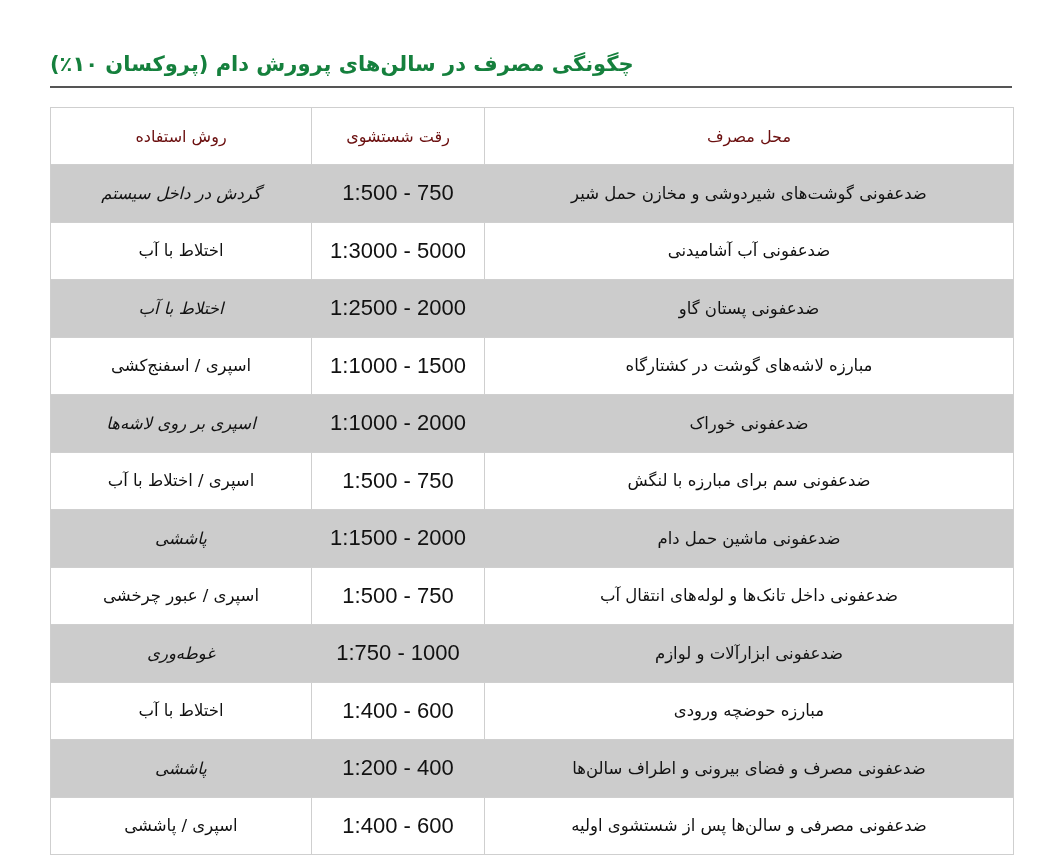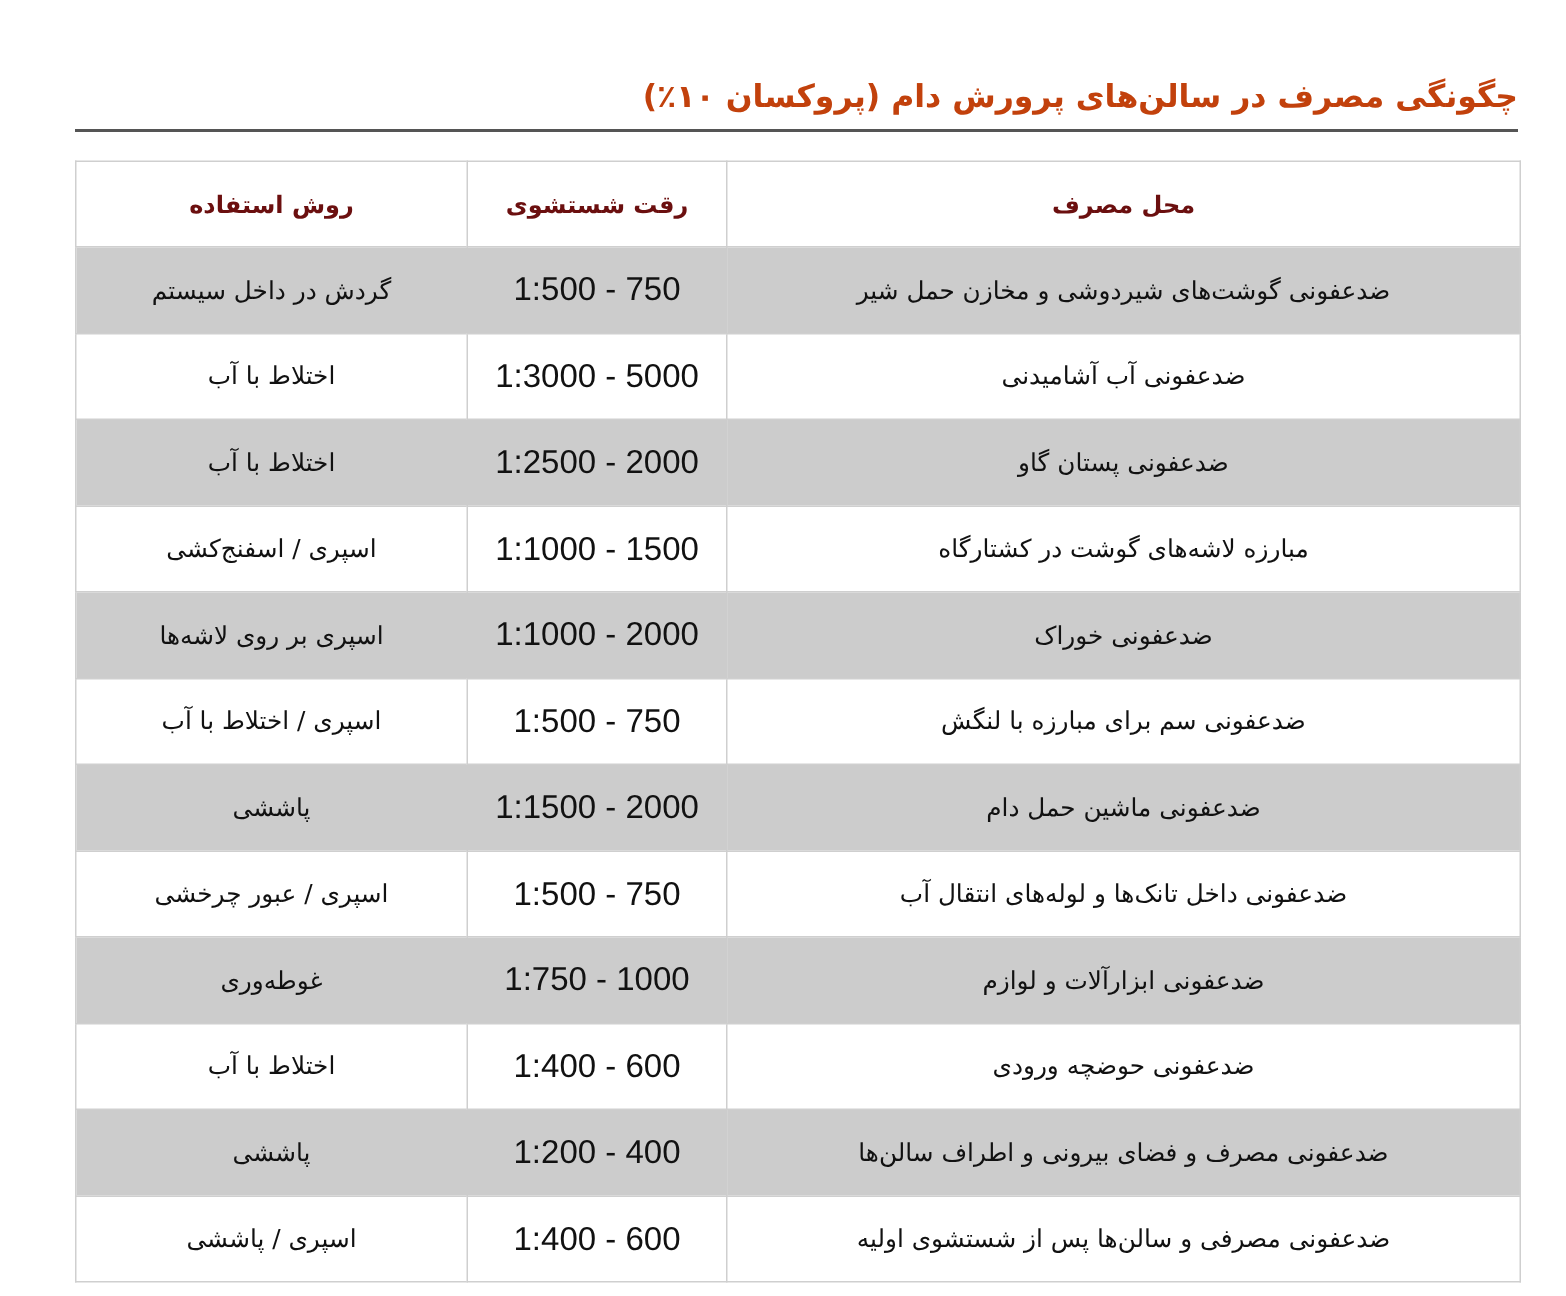--- a/index.html
+++ b/index.html
@@ -14,25 +14,25 @@
     .page {
       position: relative;
       width: 1044px;
       height: 864px;
     }
     .title {
       position: absolute;
       top: 46px;
       right: 32px;
       left: 50px;
-      text-align: right;
+      text-align: left;
       direction: rtl;
       font-size: 21px;
       font-weight: bold;
-      color: #c2410c;
+      color: #15803d;
       line-height: 36px;
       margin: 0;
       white-space: nowrap;
     }
     .title-rule {
       position: absolute;
       top: 86px;
       left: 50px;
       width: 962px;
       height: 0;
@@ -51,41 +51,41 @@
     table.usage td {
       border: 1px solid #cfcfcf;
       text-align: center;
       vertical-align: middle;
       padding: 0 8px;
       white-space: nowrap;
     }
     table.usage th {
       height: 56px;
       font-size: 16px;
-      font-weight: bold;
+      font-weight: normal;
       color: #6b0f0f;
       background: #ffffff;
     }
     table.usage td {
       height: 56.5px;
       font-size: 16.5px;
       color: #111111;
     }
     table.usage td.num {
       font-family: "Liberation Sans", sans-serif;
       font-size: 22px;
       direction: ltr;
     }
     table.usage tr.shaded td {
       background: #cccccc;
       border-left-color: #cccccc;
       border-right-color: #cccccc;
     }
     table.usage tr.shaded td:first-child { border-right-color: #cfcfcf; }
-    table.usage tr.shaded td:last-child { border-left-color: #cfcfcf; }
+    table.usage tr.shaded td:last-child { border-left-color: #cfcfcf; font-style: italic; }
     col.c-place { width: 529px; }
     col.c-dose { width: 173px; }
     col.c-method { width: 261px; }
   </style>
 </head>
 <body>
 
 <div class="page">
   <h1 class="title">چگونگی مصرف در سالن‌های پرورش دام (پروکسان ۱۰٪)</h1>
   <div class="title-rule"></div>
@@ -143,21 +143,21 @@
         <td>ضدعفونی داخل تانک‌ها و لوله‌های انتقال آب</td>
         <td class="num">1:500 - 750</td>
         <td>اسپری / عبور چرخشی</td>
       </tr>
       <tr class="shaded">
         <td>ضدعفونی ابزارآلات و لوازم</td>
         <td class="num">1:750 - 1000</td>
         <td>غوطه‌وری</td>
       </tr>
       <tr>
-        <td>ضدعفونی حوضچه ورودی</td>
+        <td>مبارزه حوضچه ورودی</td>
         <td class="num">1:400 - 600</td>
         <td>اختلاط با آب</td>
       </tr>
       <tr class="shaded">
         <td>ضدعفونی مصرف و فضای بیرونی و اطراف سالن‌ها</td>
         <td class="num">1:200 - 400</td>
         <td>پاششی</td>
       </tr>
       <tr>
         <td>ضدعفونی مصرفی و سالن‌ها پس از شستشوی اولیه</td>

